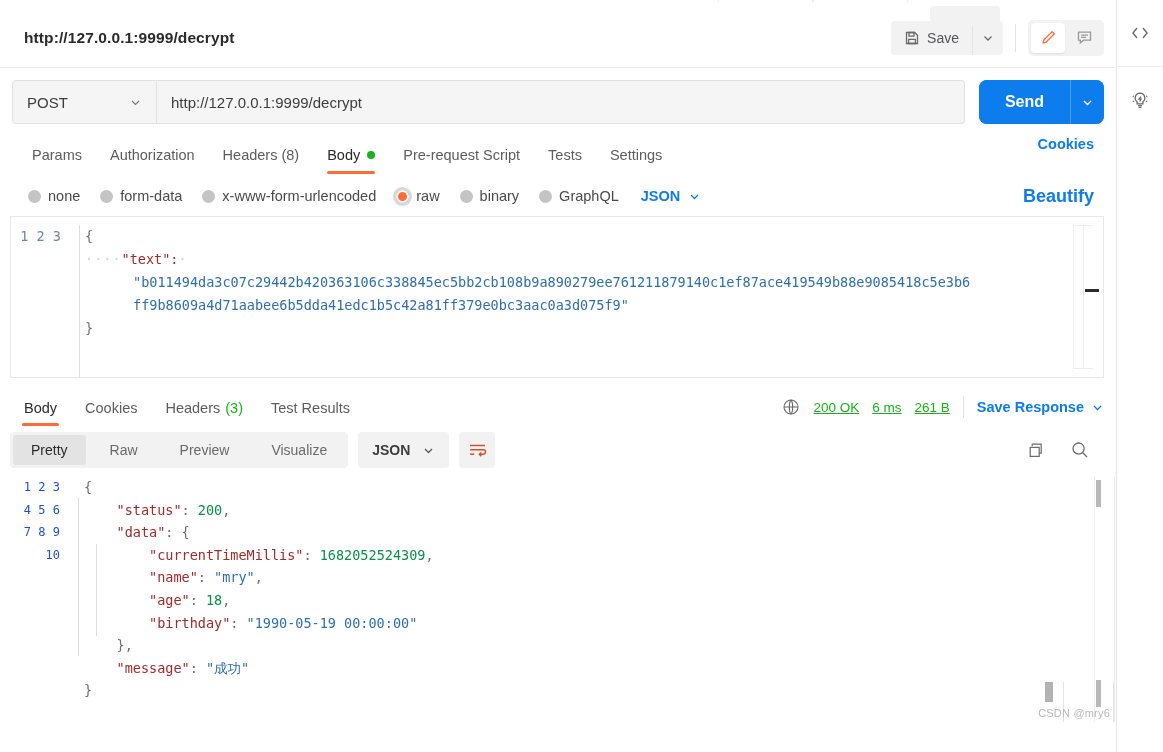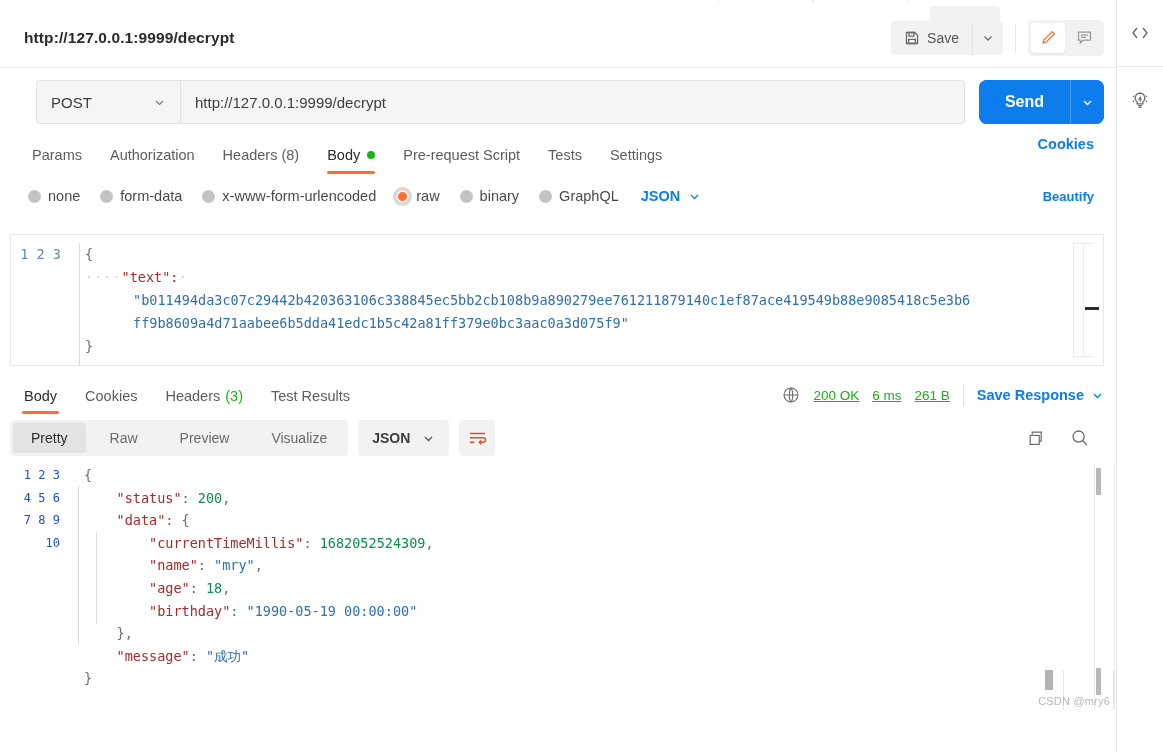--- a/index.html
+++ b/index.html
@@ -116,21 +116,20 @@
     background: transparent;
     border: none;
   }
   .tg-btn.active { background: #ffffff; box-shadow: 0 1px 2px rgba(0,0,0,.08); }
 
   
   .url-row {
     display: flex; align-items: center;
     padding: 12px 12px 12px 12px;
     gap: 10px;
-    margin-left: 24px;
   }
   .method-box {
     width: 145px; height: 44px;
     background: #f5f5f5;
     border: 1px solid #e2e2e2;
     border-radius: 4px 0 0 4px;
     display: flex; align-items: center; justify-content: space-between;
     padding: 0 14px;
     font-size: 15px;
     color: #3d3d3d;
@@ -221,29 +220,29 @@
     position: relative;
   }
   .rdot.on { background: #ff6c37; box-shadow: 0 0 0 2px #fff inset, 0 0 0 3px #d8d8d8; }
   .json-select {
     display: flex; align-items: center; gap: 8px;
     color: #0d7ded; font-weight: bold; font-size: 14.5px;
     margin-left: 12px; cursor: pointer;
   }
   .beautify {
     margin-left: auto;
-    color: #0d7ded; font-weight: bold; font-size: 13px;
+    color: #0d7ded; font-weight: bold; font-size: 18px;
     cursor: pointer; padding-right: 10px;
   }
 
   
   .editor-wrap {
-    margin: 18px 12px 0 10px;
+    margin: 0 12px 0 10px;
     border: 1px solid #e8e8e8;
-    height: 132px;
+    height: 162px;
     position: relative;
     background: #fff;
     overflow: hidden;
   }
   .code {
     font-family: "DejaVu Sans Mono", monospace;
     font-size: 13.5px;
     line-height: 23px;
     white-space: pre;
   }

